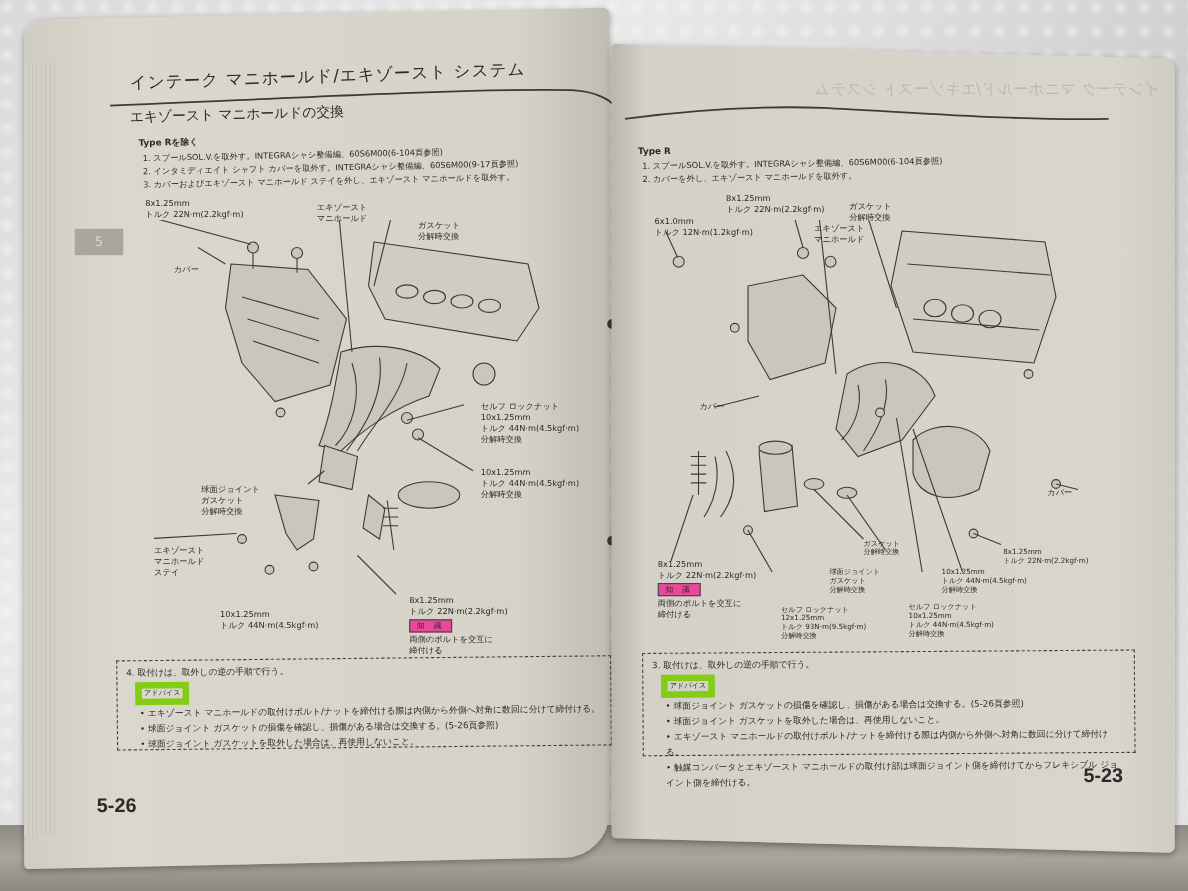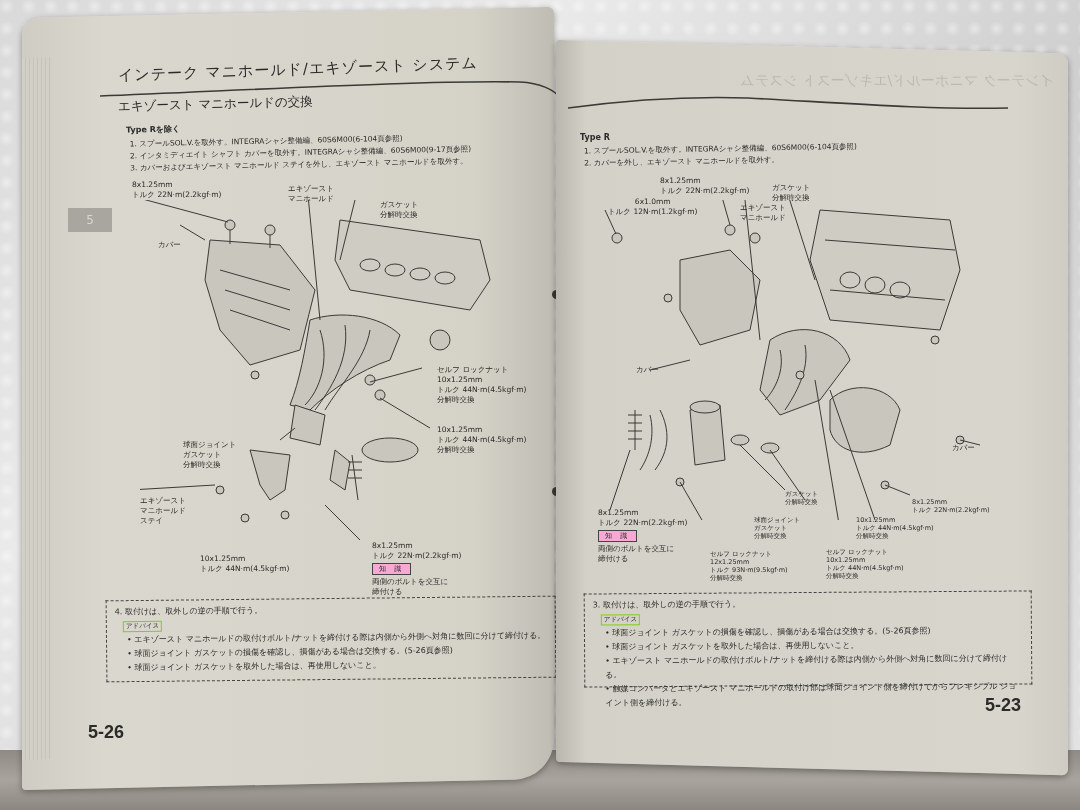--- a/index.html
+++ b/index.html
@@ -24,23 +24,23 @@
   .spine-hole{position:absolute;width:9px;height:9px;border-radius:50%;background:#3a3835;}
   .content{position:absolute;}
   .title{font-size:15px;letter-spacing:1px;}
   .sub{font-size:12.5px;}
   .small{font-size:7.5px;line-height:10px;}
   .tiny{font-size:6.5px;line-height:8px;}
   .step{font-size:7.5px;line-height:12px;}
   .type{font-size:8px;font-weight:bold;}
   .tab-box{position:absolute;left:68px;top:208px;width:44px;height:24px;background:#a9a69f;color:#d9d6cd;font-size:12px;text-align:center;line-height:24px;}
   .note-box{position:absolute;border:1px dashed #444;padding:4px 8px;font-size:8px;line-height:14px;}
-  .advice{display:inline-block;border:1px solid #84cc16;font-size:6.5px;padding:0 2px;line-height:9px;margin:1px 0 1px 8px;}
+  .advice{display:inline-block;border:6px solid #84cc16;font-size:6.5px;padding:0 2px;line-height:9px;margin:1px 0 1px 8px;}
   .bullet{padding-left:12px;}
-  .know{display:inline-block;border:1px solid #444;font-size:7px;padding:0 6px;letter-spacing:3px;background:#f9a8d4;}
+  .know{display:inline-block;border:1px solid #444;font-size:7px;padding:0 6px;letter-spacing:3px;background:#ec4899;}
   .pagenum{position:absolute;font-family:"Liberation Sans",sans-serif;font-weight:bold;font-size:18px;}
   .ghost{color:rgba(90,90,85,.22);}
   svg .ln{stroke:#3b3a37;stroke-width:1;fill:none;}
   svg .fl{fill:#c9c6bd;stroke:#3b3a37;stroke-width:1;}
 </style>
 </head>
 <body>
 
 <div class="bubble"></div>
 <div class="floor"></div>
@@ -200,21 +200,21 @@
     <circle class="fl" cx="68" cy="98" r="4"></circle>
       <circle class="fl" cx="80" cy="282" r="4"></circle>
       <circle class="fl" cx="200" cy="175" r="4"></circle>
     <circle class="fl" cx="285" cy="285" r="4"></circle>
       <circle class="fl" cx="360" cy="240" r="4"></circle>
       <circle class="fl" cx="335" cy="140" r="4"></circle>
   </g>
   <path class="ln" d="M5 10 L16 34 M120 -10 L130 25 M145 0 L160 140 M185 -15 L215 80 M30 250 L10 310 M80 282 L125 360 M140 245 L185 290 M170 250 L205 300 M215 180 L240 330 M230 190 L275 320 M285 285 L310 295 M360 240 L380 245 M50 170 L90 160"></path>
 </svg>
 
-<div class="content small" style="left:608px;top:197px;text-align:center;">
+<div class="content small" style="left:595px;top:197px;">
   <div>6x1.0mm</div>
   <div>トルク 12N·m(1.2kgf·m)</div>
 </div>
 <div class="content small" style="left:660px;top:176px;">
   <div>8x1.25mm</div>
   <div>トルク 22N·m(2.2kgf·m)</div>
 </div>
 <div class="content small" style="left:772px;top:183px;">
   <div>ガスケット</div>
   <div>分解時交換</div>

